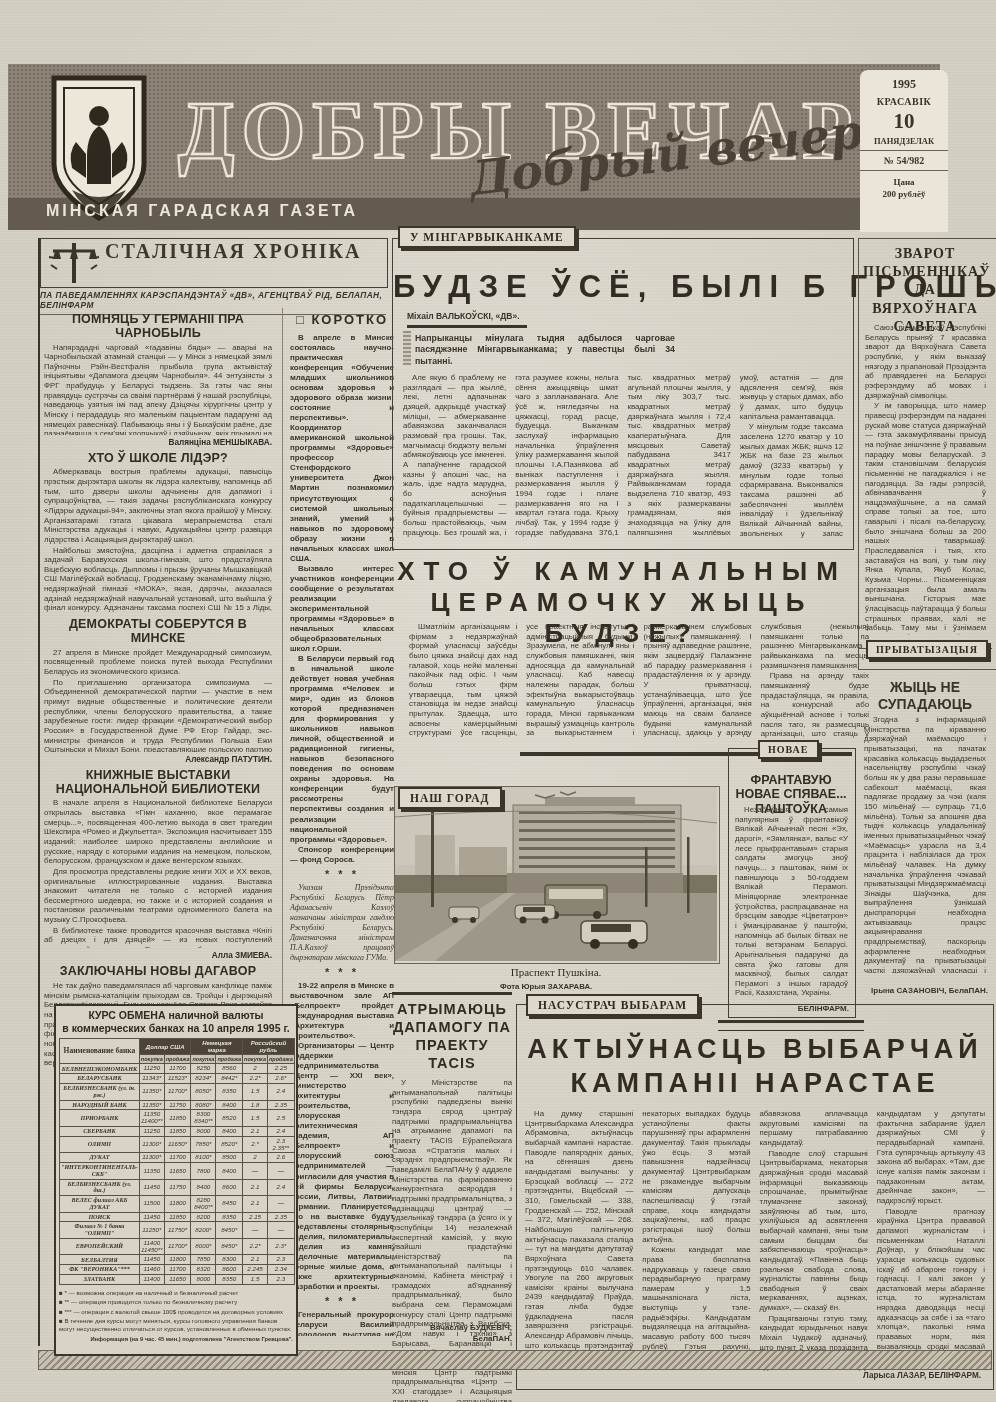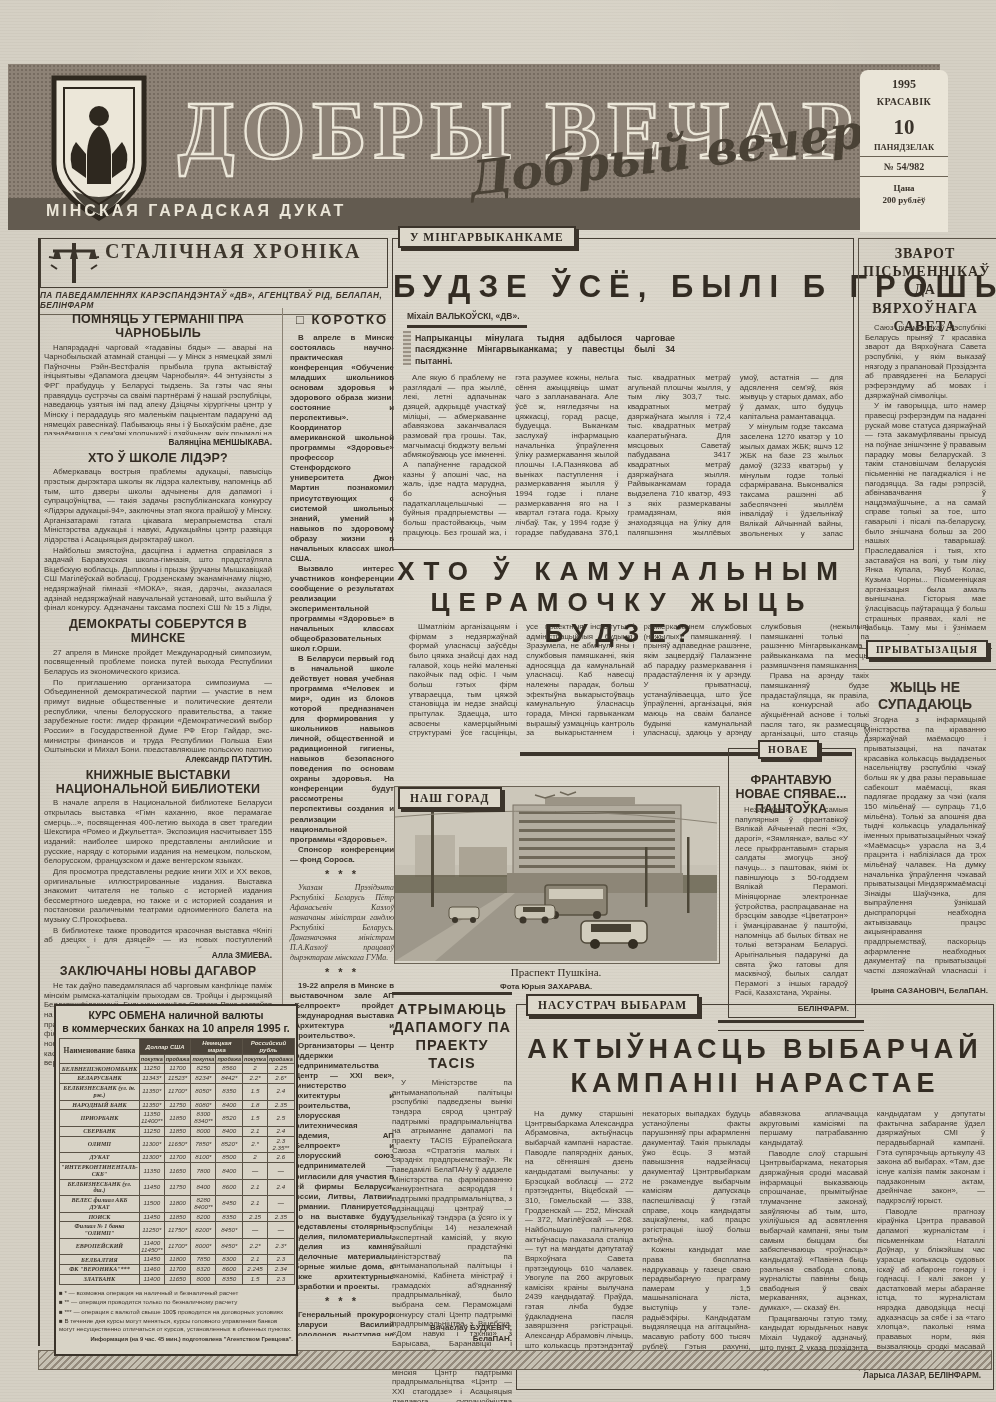--- a/index.html
+++ b/index.html
@@ -16,21 +16,21 @@
   .mast-title{position:absolute;left:178px;top:76px;width:660px;text-align:center;
     font-family:"Liberation Serif",serif;font-weight:bold;font-size:82px;line-height:110px;letter-spacing:7px;
     color:#8d8276;-webkit-text-stroke:2.3px #ece7d9;white-space:nowrap;}
   .mast-script{position:absolute;left:468px;top:122px;width:480px;font-family:"DejaVu Serif",serif;
     font-style:italic;font-weight:bold;font-size:47px;color:#4a4236;transform:rotate(-7deg);z-index:5;white-space:nowrap;}
   .mast-sub{position:absolute;left:46px;top:202px;color:#eae5d7;font-weight:bold;font-size:16px;letter-spacing:3px;z-index:4;}
   .datebox{position:absolute;left:860px;top:70px;width:88px;height:162px;background:#eae5d8;
     border-radius:8px 8px 0 0;z-index:6;text-align:center;font-family:"Liberation Serif",serif;color:#3a332b;}
   .datebox .yr{font-weight:bold;font-size:12px;margin-top:7px;}
   .datebox .mo{font-weight:bold;font-size:10px;letter-spacing:.5px;margin-top:4px;}
-  .datebox .dy{font-weight:bold;font-size:21px;margin-top:8px;}
+  .datebox .dy{font-weight:bold;font-size:21px;margin-top:2px;}
   .datebox .wd{font-weight:bold;font-size:8.5px;margin-top:2px;padding-bottom:4px;border-bottom:1px solid #6b6355;}
   .datebox .iss{font-weight:bold;font-size:10px;margin-top:4px;padding-bottom:4px;border-bottom:1px solid #6b6355;}
   .datebox .pr{font-weight:bold;font-size:9px;margin-top:6px;line-height:1.3;}
   .arms{position:absolute;left:28px;top:72px;width:142px;height:152px;z-index:4;}
   .kicker{position:absolute;background:#ddd8cb;border:2px solid #3b342b;box-shadow:3px 3px 0 #3b342b;
     font-family:"Liberation Serif",serif;font-weight:bold;letter-spacing:1px;padding:3px 10px;font-size:11.5px;
     color:#2f2922;white-space:nowrap;z-index:3;}
   .bodytext{font-size:7.8px;line-height:1.24;text-align:justify;color:#3c362d;}
   .bodytext p{margin:0 0 1px 0;text-indent:9px;}
   .byline{font-weight:bold;font-size:8.2px;text-align:right;margin-top:3px;color:#322c24;}
@@ -129,21 +129,21 @@
       <path d="M36 16 h70 v74 q0 22 -35 42 q-35 -20 -35 -42 Z" fill="#ece7d9" stroke="#2e281f" stroke-width="2"></path>
       <circle cx="71" cy="44" r="10" fill="#2e281f"></circle>
       <path d="M71 54 q-12 8 -12 30 v28 h24 v-28 q0 -22 -12 -30Z" fill="#2e281f"></path>
       <path d="M48 70 q-8 10 -4 26 l14 10 v-24 Z" fill="#2e281f"></path>
       <path d="M94 70 q8 10 4 26 l-14 10 v-24 Z" fill="#2e281f"></path>
       <path d="M44 118 q27 14 54 0 q-10 18 -27 24 q-17 -6 -27 -24Z" fill="#2e281f" opacity=".85"></path>
     </svg>
   </div>
   <div class="mast-title">ДОБРЫ ВЕЧАР</div>
   <div class="mast-script">Добрый вечер</div>
-  <div class="mast-sub">МІНСКАЯ ГАРАДСКАЯ ДУКАТ</div>
+  <div class="mast-sub">МІНСКАЯ ГАРАДСКАЯ ГАЗЕТА</div>
   <div class="datebox">
     <div class="yr">1995</div>
     <div class="mo">КРАСАВІК</div>
     <div class="dy">10</div>
     <div class="wd">ПАНЯДЗЕЛАК</div>
     <div class="iss">№ 54/982</div>
     <div class="pr">
       <span>Цана</span><br>
       <span>200 рублёў</span>
     </div>

